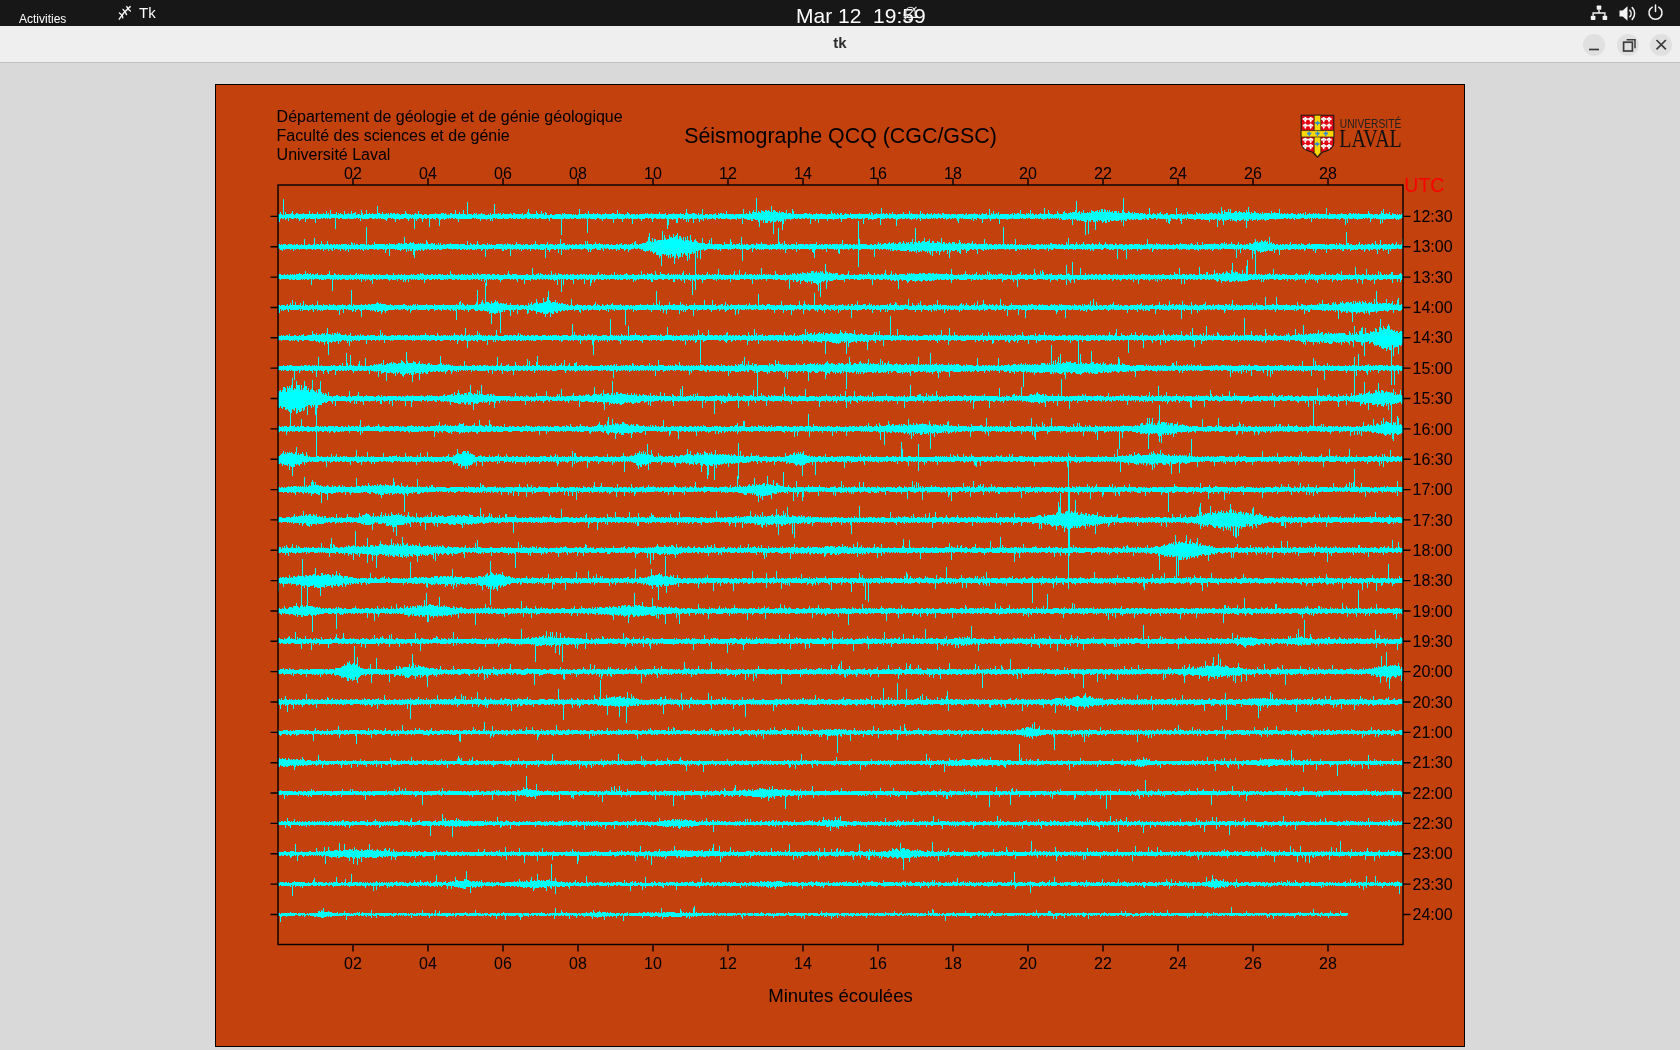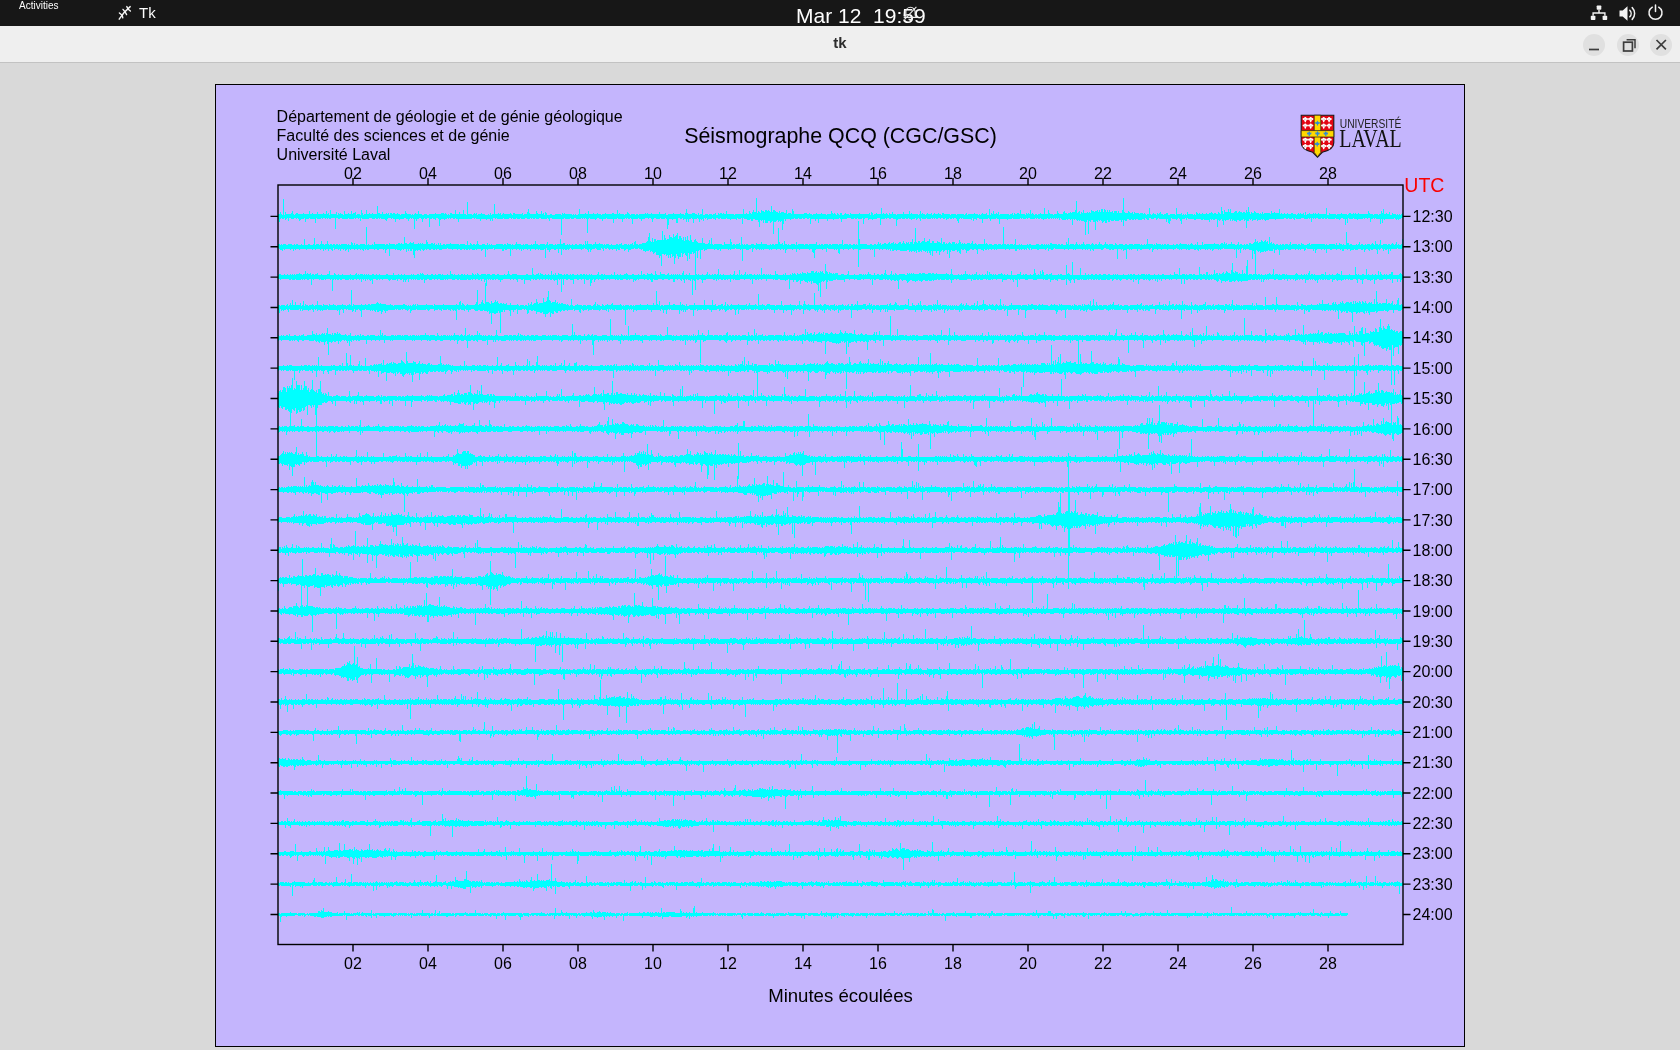--- a/index.html
+++ b/index.html
@@ -1,25 +1,25 @@
 <!DOCTYPE html>
 <html><head><meta charset="utf-8">
 <style>
 html,body{margin:0;padding:0;width:1680px;height:1050px;background:#d9d9d9;overflow:hidden;
 font-family:"Liberation Sans",sans-serif;}
 #topbar{position:absolute;left:0;top:0;width:1680px;height:26px;background:#171717;color:#fff;}
-#topbar .act{position:absolute;left:19px;top:0;font-size:10px;color:#fdfdfd;}
+#topbar .act{position:absolute;left:19px;top:12px;font-size:12px;color:#fdfdfd;}
 #topbar .tkl{position:absolute;left:139px;top:4px;font-size:15px;color:#fdfdfd;}
 #topbar .clock{position:absolute;left:796px;top:4px;font-size:21px;color:#fdfdfd;}
 #titlebar{position:absolute;left:0;top:26px;width:1680px;height:36px;background:#efefef;
 border-bottom:1px solid #c2c2c2;}
 #titlebar .t{position:absolute;left:0;width:1680px;top:8px;text-align:center;font-size:15px;
 font-weight:bold;color:#2d2d2d;}
 .wbtn{position:absolute;top:34px;width:22px;height:22px;border-radius:50%;background:#e0e0e0;}
-#canvas{position:absolute;left:214.5px;top:83.5px;width:1250px;height:963px;background:#c4b5fd;
+#canvas{position:absolute;left:214.5px;top:83.5px;width:1250px;height:963px;background:#c2410c;
 border:1.6px solid #000;box-sizing:border-box;}
 </style></head>
 <body>
 <div id="topbar">
  <span class="act">Activities</span>
  <svg width="18" height="18" viewBox="0 0 18 18" style="position:absolute;left:116px;top:4px">
   <g stroke="#f4f4f4" stroke-width="1.4" fill="none" stroke-linecap="round">
    <path d="M3.2 15.2 C5.5 11.5 9.5 6.5 14.2 2.6"></path>
    <path d="M6.2 11.2 L3.4 9.0 M6.2 11.2 L6.8 13.8"></path>
    <path d="M9.2 8.0 L7.0 5.4 M9.2 8.0 L10.6 10.6"></path>

